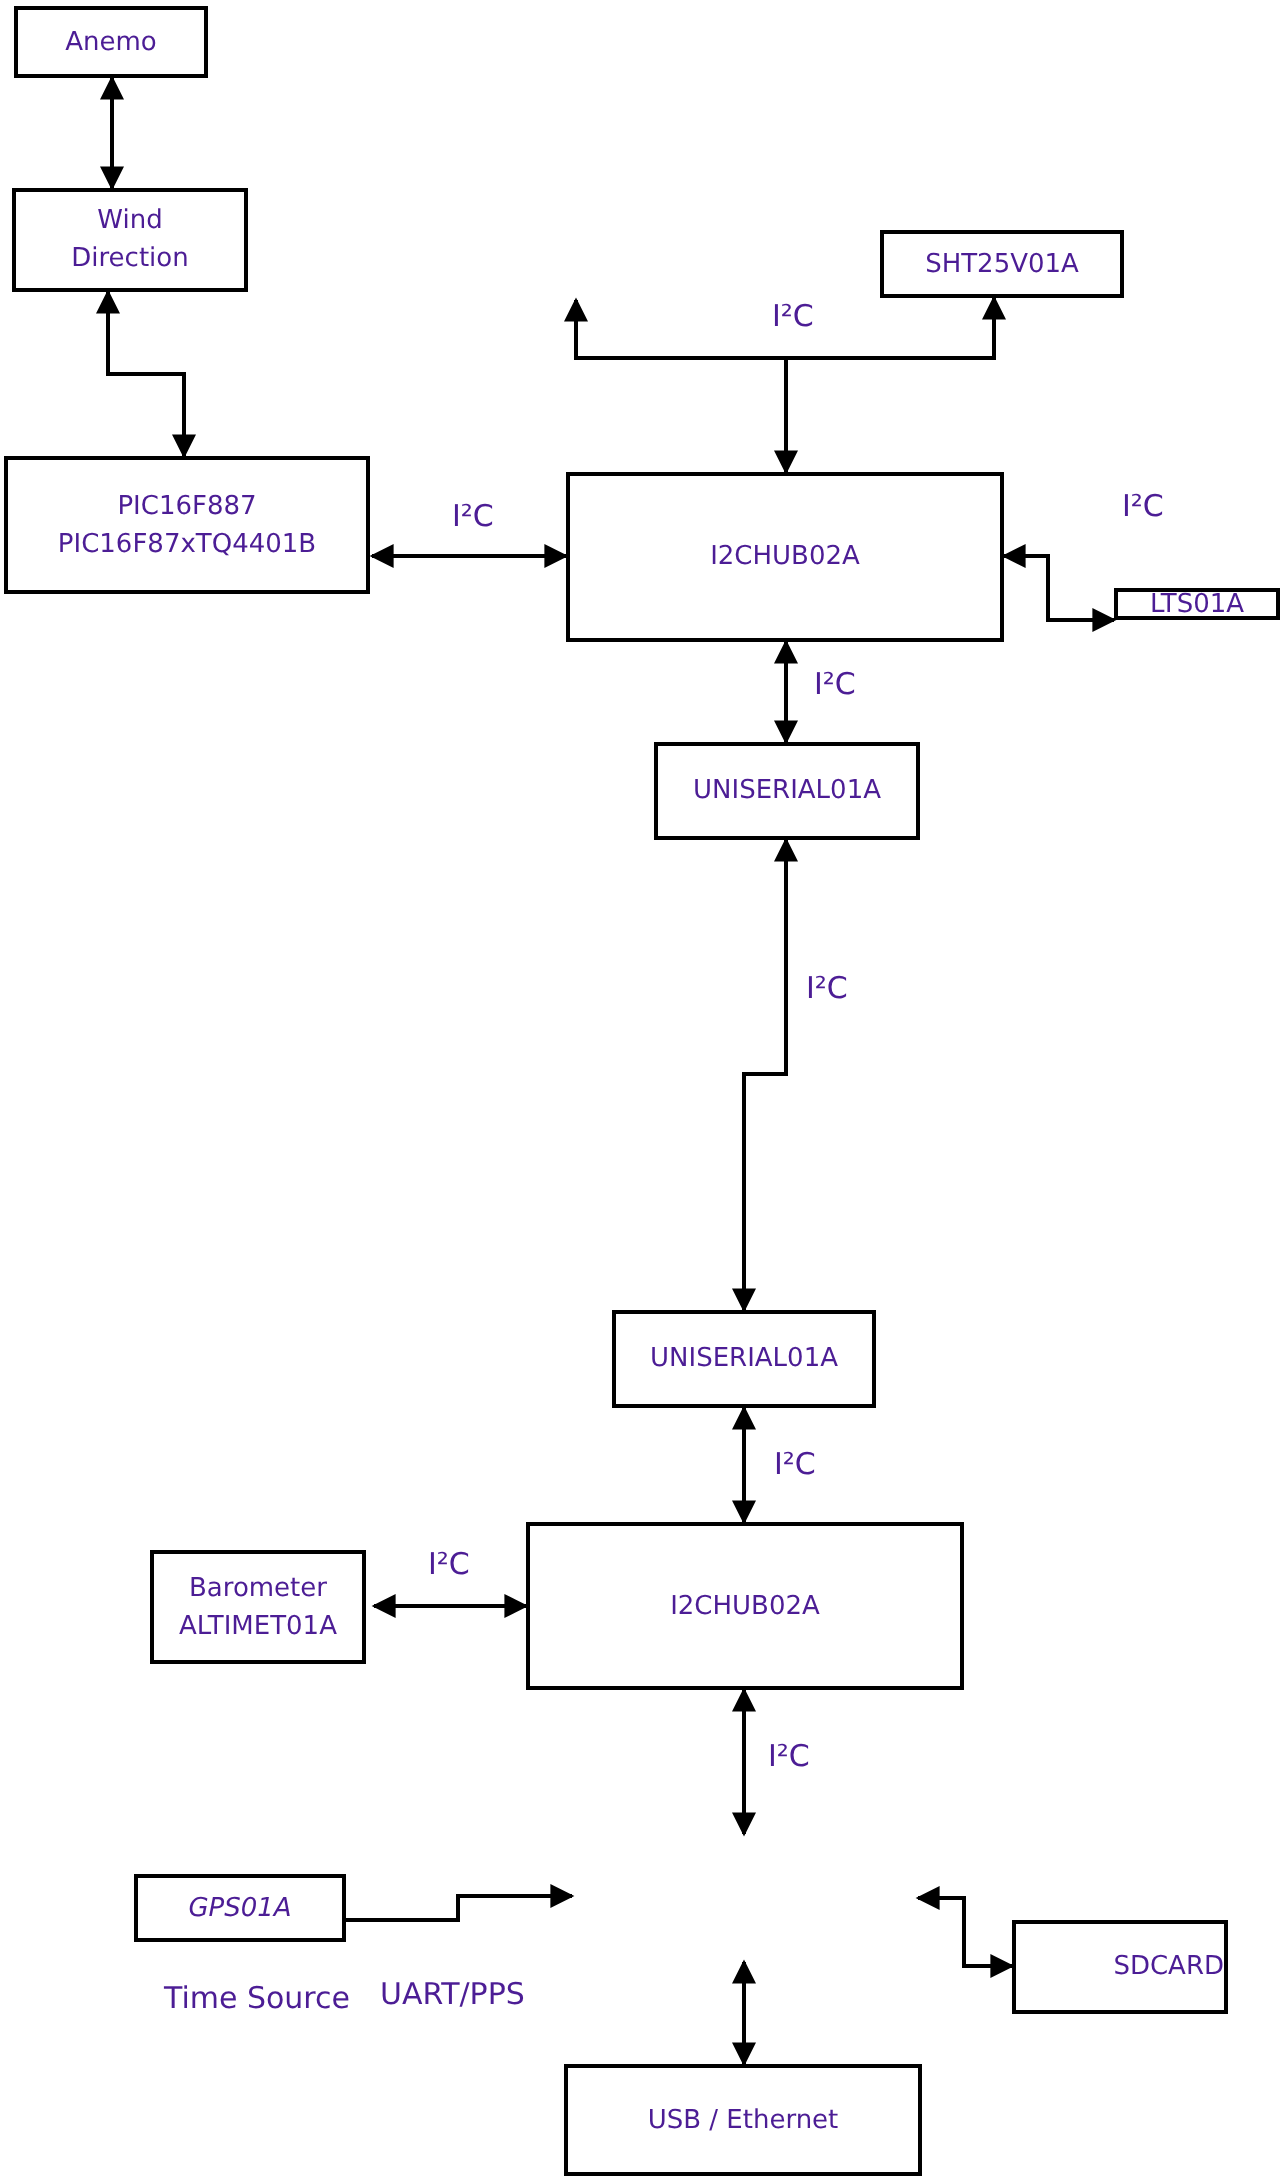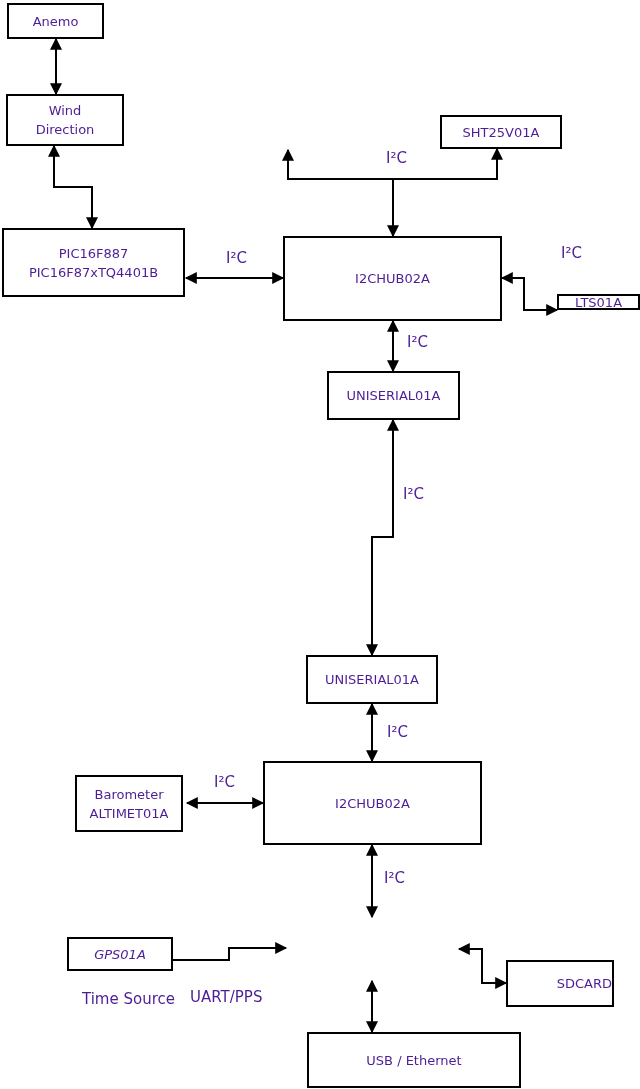--- a/index.html
+++ b/index.html
@@ -112,21 +112,21 @@
 
 
   <div class="node" style="left:67px;top:937px;width:106px;height:34px;font-style:italic;">
     <span>GPS01A</span>
   </div>
 
   <div class="node" style="left:506px;top:960px;width:108px;height:47px;align-items:flex-end;">
     <span>SDCARD</span>
   </div>
 
-  <div class="node" style="left:282px;top:1032px;width:214px;height:56px;margin-left:25px;">
+  <div class="node" style="left:282px;top:1032px;width:179px;height:56px;">
     <span>USB / Ethernet</span>
   </div>
 
   <span class="elabel" style="left:386px;top:151px;">I²C</span>
   <span class="elabel" style="left:226px;top:251px;">I²C</span>
   <span class="elabel" style="left:561px;top:246px;">I²C</span>
   <span class="elabel" style="left:407px;top:335px;">I²C</span>
   <span class="elabel" style="left:403px;top:487px;">I²C</span>
   <span class="elabel" style="left:387px;top:725px;">I²C</span>
   <span class="elabel" style="left:214px;top:775px;">I²C</span>

